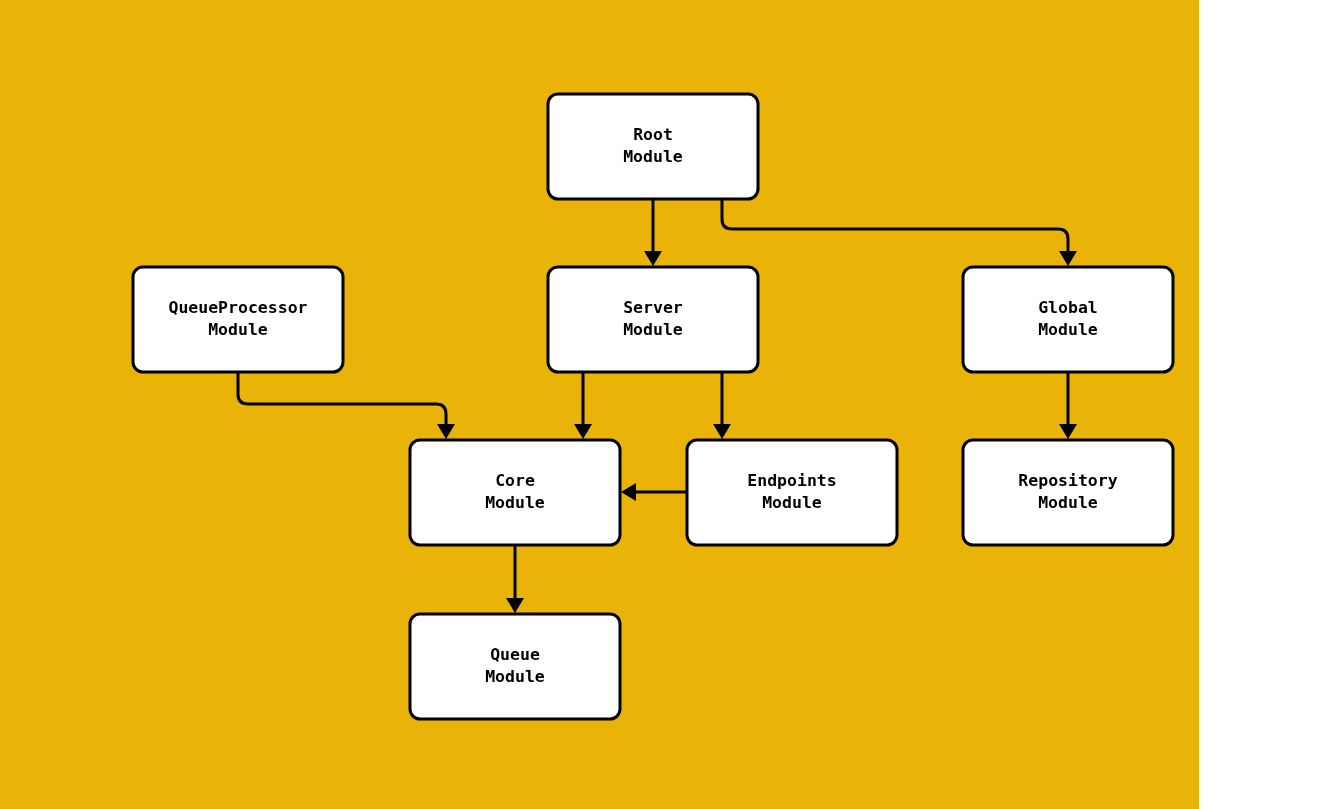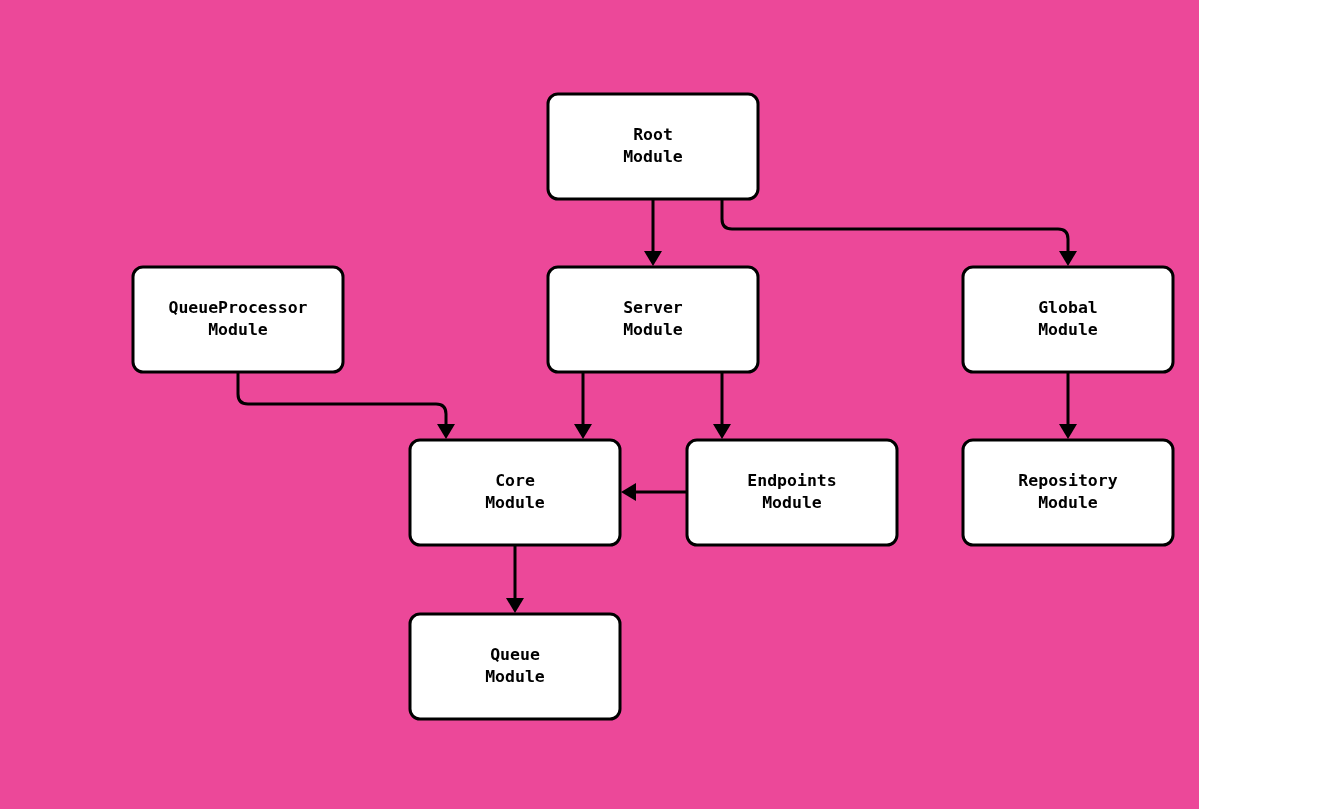--- a/index.html
+++ b/index.html
@@ -11,21 +11,21 @@
   body {
     width: 1337px;
     height: 809px;
     overflow: hidden;
     font-family: "DejaVu Sans Mono", "Liberation Mono", monospace;
   }
   #diagram-canvas {
     position: relative;
     width: 1199px;
     height: 809px;
-    background: #ec4899;
+    background: #eab308;
   }
   svg.diagram-svg {
     position: absolute;
     top: 0;
     left: 0;
     width: 1337px;
     height: 809px;
     display: block;
   }
   .node-box {

